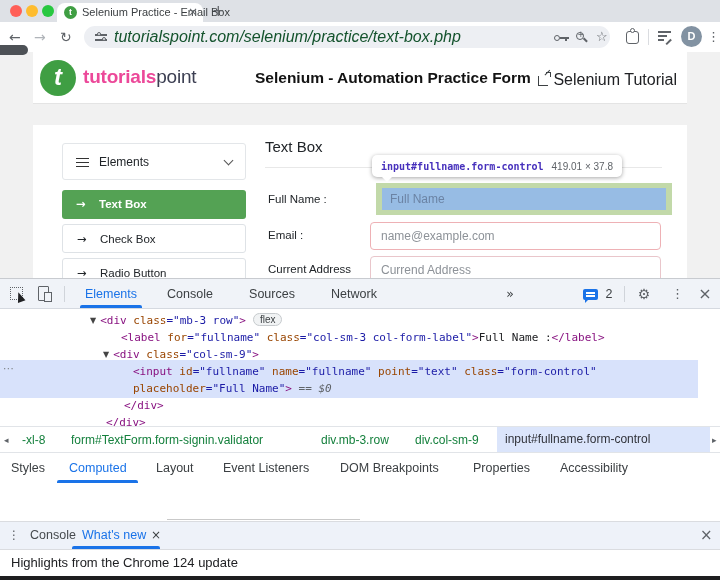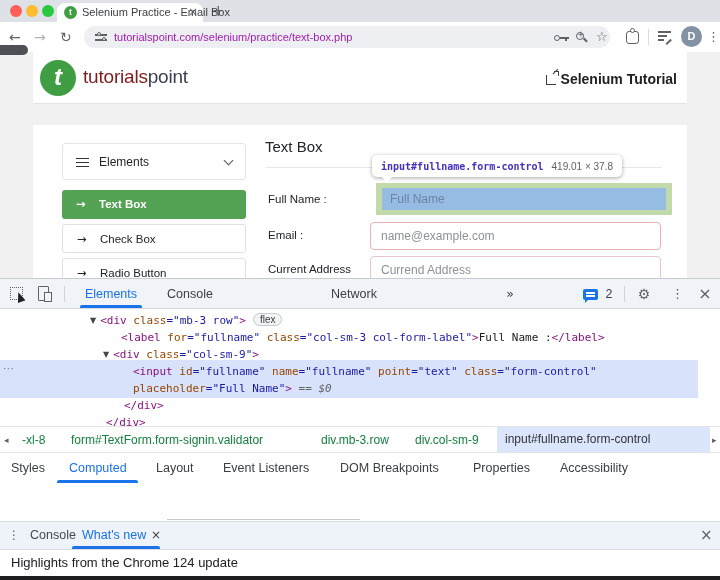--- a/index.html
+++ b/index.html
@@ -16,21 +16,21 @@
   .favicon { left:7px; top:3px; width:13px; height:13px; border-radius:50%;
              background:#3f9e43; color:#fff; font-size:9px; font-weight:bold;
              text-align:center; line-height:13px; }
   .tab-title { left:25px; top:0; font-size:11px; color:#3c4043; line-height:19px; white-space:nowrap; }
   .tab-close { right:5px; top:0; font-size:12px; color:#5f6368; line-height:19px; }
   .newtab { left:212px; top:0; font-size:15px; color:#5f6368; line-height:22px; }
 
   .toolbar { left:0; top:22px; width:720px; height:30px; background:#fff; }
   .navic { top:0; line-height:30px; font-size:14px; color:#5f6368; }
   .omnibox { left:84px; top:4px; width:526px; height:22px; border-radius:11px; background:#edeff3; }
-  .url { left:30px; top:0; font-size:11px; color:#a21caf; line-height:22px; white-space:nowrap; }
+  .url { left:30px; top:0; font-size:16px; color:#14532d; line-height:22px; white-space:nowrap;font-style:italic; }
   .tune { left:11px; top:7px; width:12px; height:8px; }
   .tune i { position:absolute; left:0; width:12px; height:1.5px; background:#5f6368; }
   .tune b { position:absolute; width:4px; height:4px; border-radius:50%; background:#edeff3; border:1.5px solid #5f6368; }
   .icon-key { left:470px; top:9px; width:15px; height:6px; }
   .icon-key .ring { position:absolute; left:0; top:0; width:6px; height:6px; border:1.5px solid #5f6368; border-radius:50%; }
   .icon-key .stem { position:absolute; left:6px; top:2px; width:9px; height:1.6px; background:#5f6368; }
   .icon-key .teeth { position:absolute; left:11px; top:2px; width:1.6px; height:4px; background:#5f6368; }
   .icon-zoomin { left:492px; top:6px; width:12px; height:12px; }
   .icon-zoomin .lens { position:absolute; left:0; top:0; width:8px; height:8px; border:1.5px solid #5f6368; border-radius:50%; }
   .icon-zoomin .plus { position:absolute; left:1.5px; top:-2px; width:5px; font-size:8px; color:#5f6368; }
@@ -44,24 +44,24 @@
   .icon-panel b { position:absolute; right:-1px; bottom:0; width:7px; height:1.5px; background:#5f6368; transform:rotate(-45deg); }
   .avatar { left:681px; top:4px; width:21px; height:21px; border-radius:50%; background:#8292a2;
             color:#fff; font-size:11px; font-weight:bold; text-align:center; line-height:21px; }
 
   
   .page { left:0; top:52px; width:720px; height:226px; background:#f1f1f1; overflow:hidden; }
   .hdr-card { left:33px; top:0; width:654px; height:52px; background:#fff; border-bottom:1px solid #e4e4e4; }
   .logo-circle { left:7px; top:8px; width:36px; height:36px; border-radius:50%; background:#3f9e43;
                  color:#fff; font-size:24px; font-weight:bold; font-style:italic; text-align:center; line-height:34px; }
   .brand { left:50px; top:14px; font-size:19px; letter-spacing:-0.2px; white-space:nowrap; }
-  .brand .b1 { font-weight:normal; color:#7f1d1d; }
+  .brand .b1 { font-weight:bold; color:#ec4899; }
   .brand .b2 { color:#3c3f52; }
   .pg-title { left:222px; top:17px; font-size:15.5px; font-weight:bold; color:#131313; white-space:nowrap; }
-  .ext-link { right:10px; top:19px; font-size:14px; color:#202124; white-space:nowrap;font-weight:bold; }
+  .ext-link { right:10px; top:19px; font-size:16px; color:#202124; white-space:nowrap; }
   .ext-ic { display:inline-block; position:relative; width:10px; height:10px; border:1.4px solid #3c4043; border-top:none; border-right:none; margin-right:5px; vertical-align:-1px; }
   .ext-ic i { position:absolute; right:-3px; top:-4px; width:7px; height:1.4px; background:#3c4043; transform:rotate(-45deg); }
   .ext-ic b { position:absolute; right:-3px; top:-4px; width:5px; height:5px; border-top:1.4px solid #3c4043; border-right:1.4px solid #3c4043; }
 
   .card { left:33px; top:73px; width:654px; height:153px; background:#fff; }
   .sb-head { left:29px; top:18px; width:184px; height:37px; border:1px solid #e3e6e9; border-radius:3px; background:#fff; }
   .burger { left:13px; top:14px; width:13px; height:9px; border-top:1.6px solid #333; border-bottom:1.6px solid #333; }
   .burger i { position:absolute; left:0; top:2.7px; width:13px; height:1.6px; background:#333; }
   .sb-head-label { left:36px; top:0; font-size:12px; color:#212529; line-height:36px; }
   .chev { right:13px; top:13px; width:7px; height:7px; border-right:1.6px solid #555; border-bottom:1.6px solid #555; transform:rotate(45deg); }
@@ -197,20 +197,21 @@
     <span class="abs navic glyph" style="left:707px;font-size:13px">⋮</span>
   </div>
 
   <span class="abs artifact"></span>
 
   <div class="abs page">
 
     <div class="abs hdr-card">
       <span class="abs logo-circle">t</span>
       <span class="abs brand"><span class="b1">tutorials</span><span class="b2">point</span></span>
+      <span class="abs pg-title">Selenium - Automation Practice Form</span>
       <span class="abs ext-link"><span class="ext-ic"><i></i><b></b></span><span>Selenium Tutorial</span></span>
     </div>
 
     <div class="abs card">
 
       <div class="abs sb-head">
         <span class="abs burger">
             <i></i>
           </span>
         <span class="abs sb-head-label">Elements</span>
@@ -258,20 +259,21 @@
       <span class="abs icon-inspect">
           <i></i>
         </span>
       <span class="abs icon-device">
           <i></i>
         </span>
       <span class="abs dt-sep" style="left:64px"></span>
       <span class="abs dt-tab active" style="left:80px;width:62px">Elements</span>
       <span class="abs dt-underline" style="left:80px;width:62px"></span>
       <span class="abs dt-tab" style="left:158px;width:64px">Console</span>
+      <span class="abs dt-tab" style="left:240px;width:64px">Sources</span>
       <span class="abs dt-tab" style="left:322px;width:64px">Network</span>
       <span class="abs dt-tab glyph" style="left:500px;width:20px">»</span>
       <span class="abs bubble">
           <i style="top:3px"></i>
           <i style="top:6px"></i>
           <b></b>
         </span>
       <span class="abs dt-tab" style="left:603px;width:12px">2</span>
       <span class="abs dt-sep" style="left:624px"></span>
       <span class="abs dt-tab glyph" style="left:636px;width:16px;font-size:14px;color:#5f6368">⚙</span>

